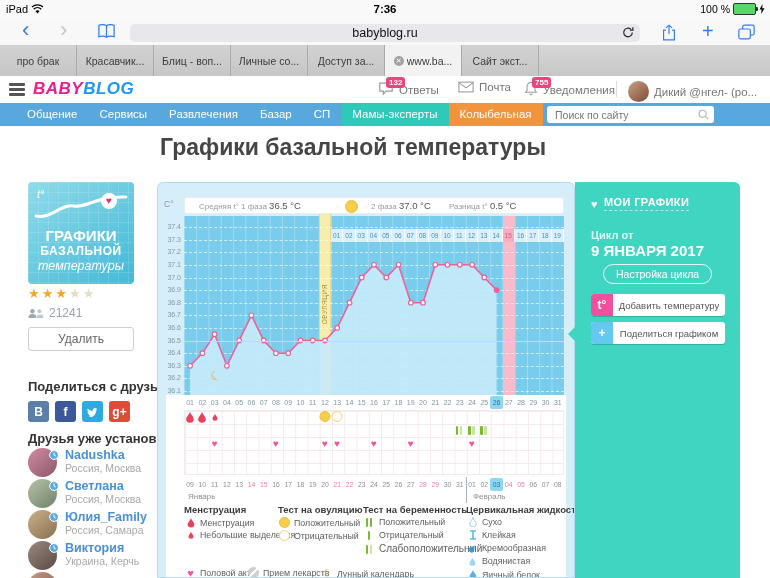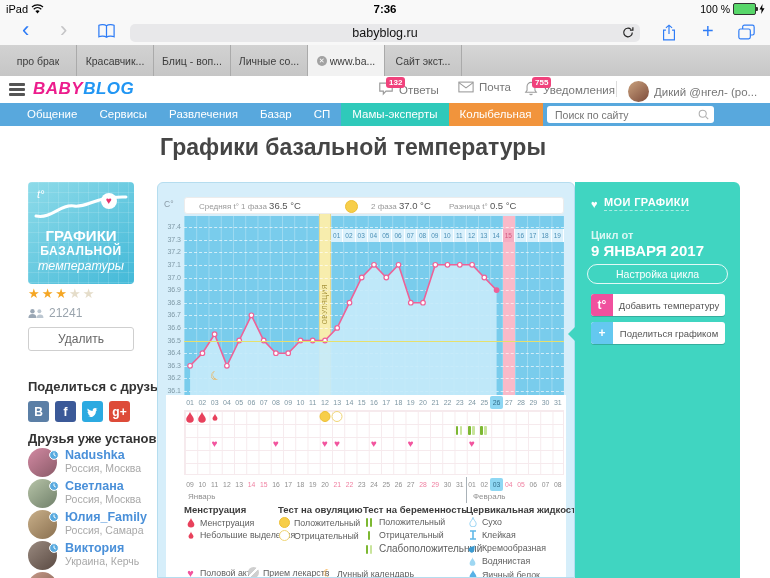--- a/index.html
+++ b/index.html
@@ -104,21 +104,21 @@
   
   .side-panel{position:absolute;left:575px;top:56px;width:165px;height:396px;background:#40d5c1;
     border-radius:0 6px 0 0;}
   .sp-notch{position:absolute;left:-7px;top:145px;width:0;height:0;border-top:7px solid transparent;
     border-bottom:7px solid transparent;border-right:7px solid #40d5c1;}
   .sp-head{position:absolute;left:16px;top:14px;color:#fff;font-size:11px;font-weight:bold;
     letter-spacing:.4px;display:flex;align-items:center;gap:6px;}
   .sp-head .t{border-bottom:1px dashed rgba(255,255,255,.55);padding-bottom:2px;}
   .sp-cycle-label{position:absolute;left:16px;top:47px;color:rgba(255,255,255,.8);font-size:11px;font-weight:bold;}
   .sp-cycle-date{position:absolute;left:16px;top:60px;color:#fff;font-size:15px;font-weight:bold;}
-  .sp-settings{position:absolute;left:12px;top:82px;padding:3px 28px;border:1px solid rgba(255,255,255,.85);
+  .sp-settings{position:absolute;left:28px;top:82px;padding:3px 12px;border:1px solid rgba(255,255,255,.85);
     border-radius:11px;color:#fff;font-size:10.5px;}
   .sp-btn{position:absolute;left:16px;width:134px;height:22px;background:#fff;border-radius:3px;
     display:flex;align-items:center;box-shadow:0 1px 0 rgba(0,0,0,.18);}
   .sp-btn .ic{width:22px;height:22px;border-radius:3px 0 0 3px;color:#fff;font-weight:bold;font-size:12px;
     display:flex;align-items:center;justify-content:center;}
   .sp-btn .lb{flex:1;text-align:center;font-size:9.5px;color:#555;}
 </style>
 </head>
 <body>
 
@@ -180,20 +180,23 @@
         <span class="tab-label">про брак</span>
       </div>
       <div class="tab">
         <span class="tab-label">Красавчик...</span>
       </div>
       <div class="tab">
         <span class="tab-label">Блиц - воп...</span>
       </div>
       <div class="tab">
         <span class="tab-label">Личные со...</span>
+      </div>
+      <div class="tab">
+        <span class="tab-label">Доступ за...</span>
       </div>
       <div class="tab active">
         <span class="tab-close">✕</span>
         <span class="tab-label">www.ba...</span>
       </div>
       <div class="tab">
         <span class="tab-label">Сайт экст...</span>
       </div>
     </div>
 

